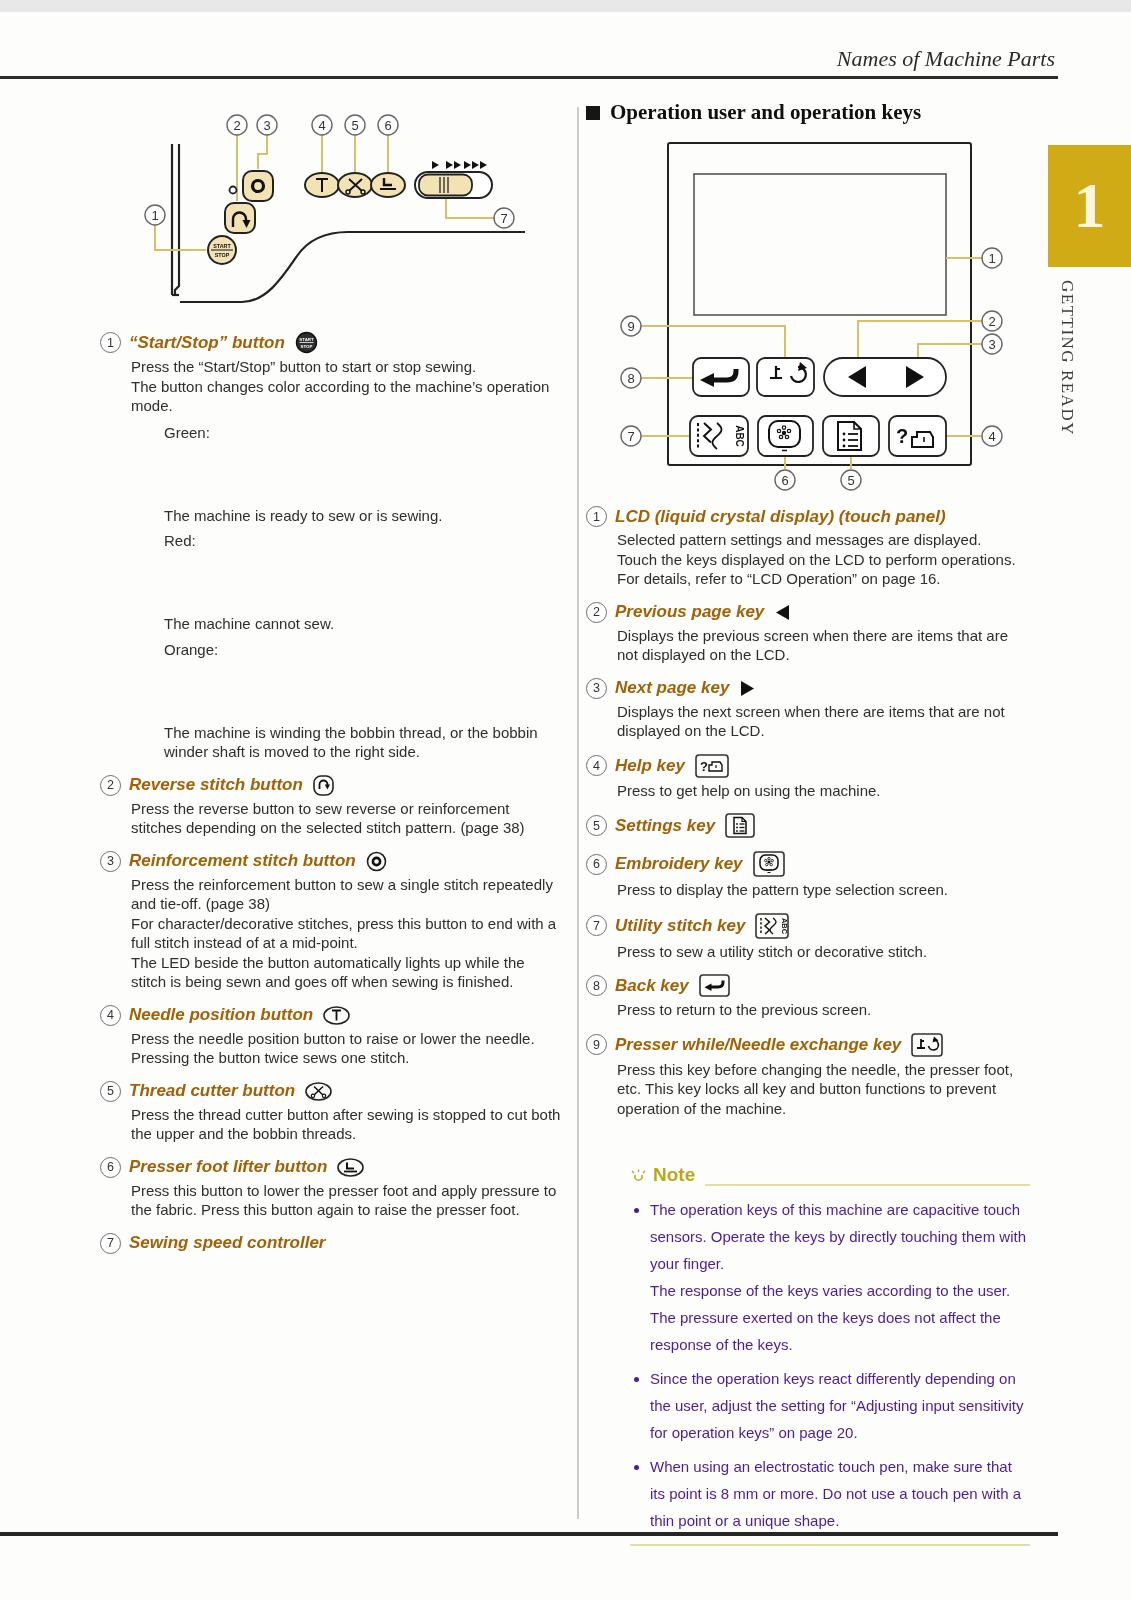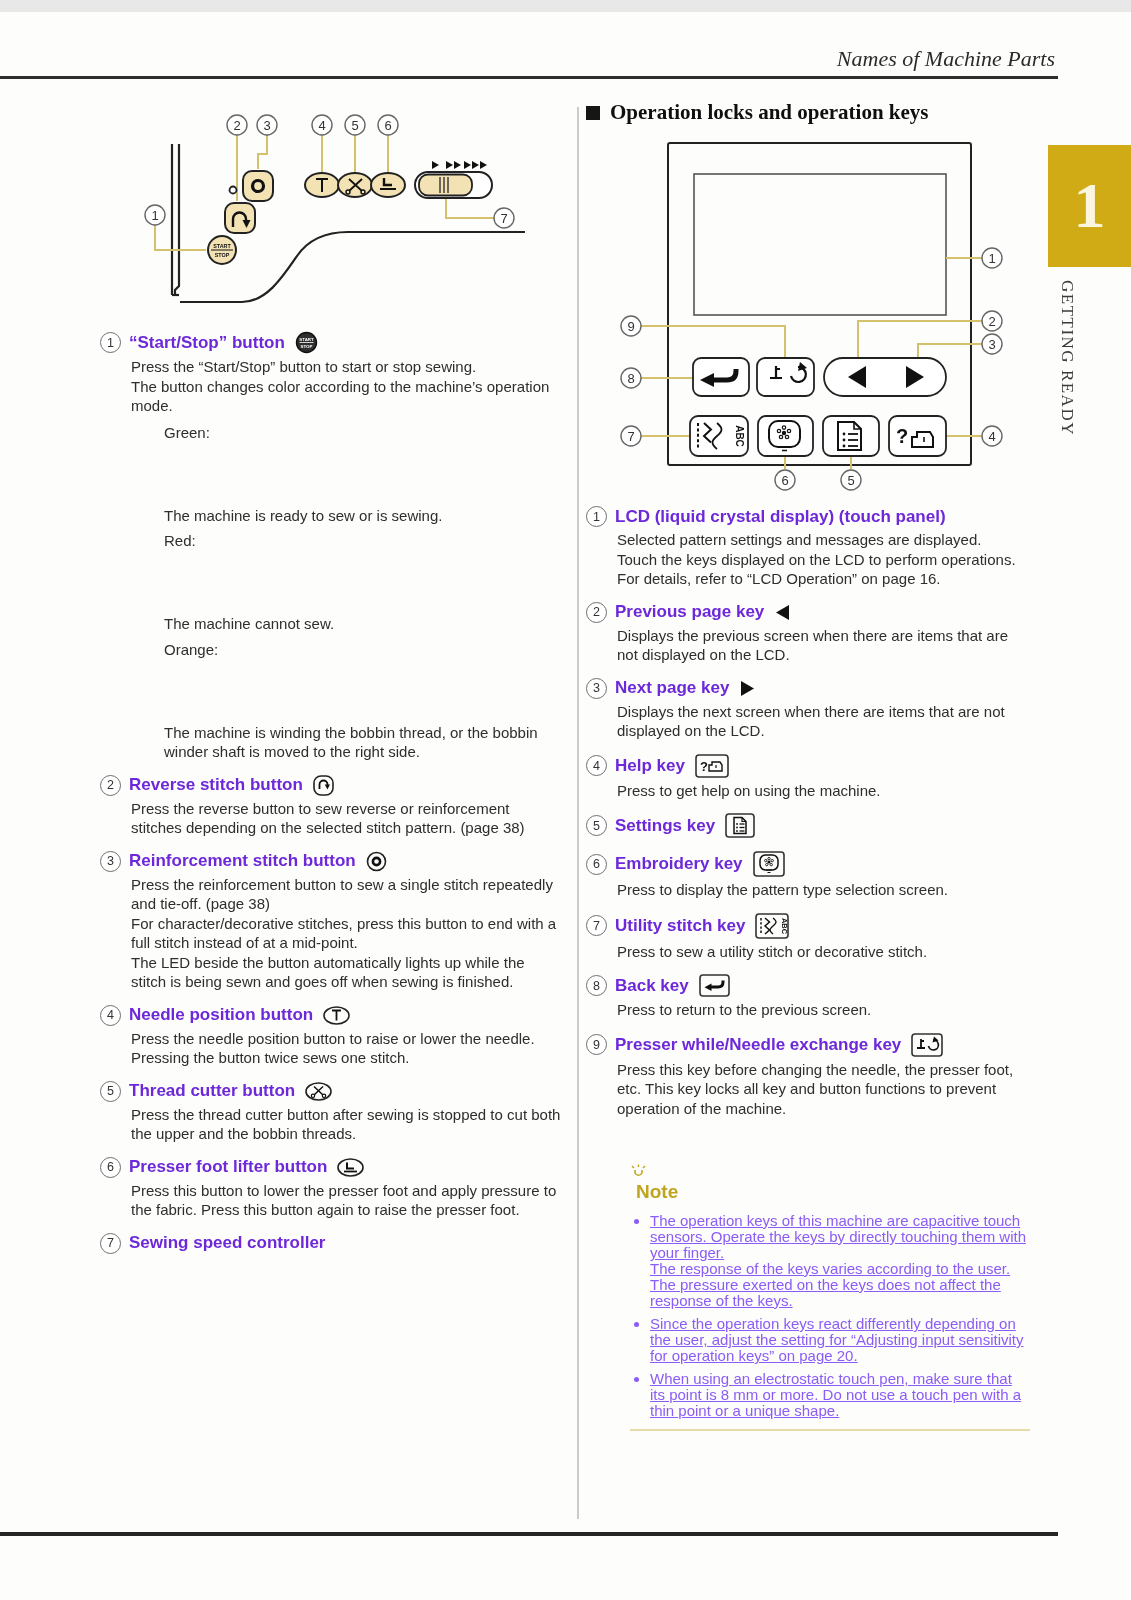--- a/index.html
+++ b/index.html
@@ -31,35 +31,35 @@
               font-family:"Liberation Serif", serif; font-weight:bold; font-size:21px; color:#0f0f0f; }
   .sec-head .sq { width:14px; height:14px; background:#161616; flex:0 0 auto; }
 
   .diag { display:block; margin-top:6px; }
 
   
   .item { margin-top:13px; }
   .item-head { display:flex; align-items:center; gap:8px; }
   .cnum { flex:0 0 auto; width:19px; height:19px; border:1.5px solid #6f6f6f; border-radius:50%;
           display:inline-flex; align-items:center; justify-content:center; font-size:12.5px; color:#333; background:#fff; }
-  .item-title { font-weight:bold; font-size:17px; color:#6d28d9; }
+  .item-title { font-weight:bold; font-size:17px; color:#a16207;font-style:italic; }
   .ih { display:inline-flex; align-items:center; margin-left:2px; flex:0 0 auto; }
   .body { margin:3px 0 0 31px; font-size:15px; line-height:19.5px; white-space:pre-line; }
   .ctable { margin:8px 0 2px 64px; }
   .crow { display:flex; margin-top:7px;flex-direction:column; }
   .clabel { flex:0 0 82px; font-size:15px; }
   .ctext { flex:1; font-size:15px; line-height:19.5px; }
 
   
   .note { margin:46px 0 0 44px; width:400px; }
-  .note-head { display:flex; align-items:flex-start;flex-direction:column; }
+  .note-head { display:flex; align-items:flex-end; }
   .note-title { font-size:19px; font-weight:bold; color:#bfa51e; margin-left:6px; }
   .note-rule { flex:1; height:2px; background:#e7dba8; margin-left:10px; }
   .note ul { margin:10px 0 10px 0; padding-left:20px; }
-  .note li { font-size:15px; line-height:16px; white-space:pre-line; margin-bottom:7px; color:#8b5cf6;text-decoration:underline; }
+  .note li { font-size:15px; line-height:27px; white-space:pre-line; margin-bottom:7px; color:#4c1d95; }
   .note-bottom { height:2px; background:#e7dba8; }
 
   svg text { font-family:"Liberation Sans", sans-serif; }
 </style>
 </head>
 <body>
 
 <div class="page">
 
   <div class="header-title">Names of Machine Parts</div>
@@ -271,21 +271,21 @@
       <div class="item-head">
         <span class="cnum">7</span>
         <span class="item-title">Sewing speed controller</span>
       </div>
     </div>
   </div>
 
   <div class="col col-right">
     <div class="sec-head">
       <span class="sq"></span>
-      <span>Operation locks and operation keys</span>
+      <span>Operation user and operation keys</span>
     </div>
 
     <svg class="diag" width="446" height="362" viewBox="0 0 446 362">
       <rect x="82" y="12" width="303" height="322" rx="2" fill="none" stroke="#222" stroke-width="2"></rect>
       <rect x="108" y="43" width="252" height="141" fill="none" stroke="#555" stroke-width="1.6"></rect>
 
       <g stroke="#d5c06c" stroke-width="2" fill="none">
         <path d="M396,127 H360"></path>
         <path d="M396,190 H272 V227"></path>
         <path d="M396,213 H332 V227"></path>

